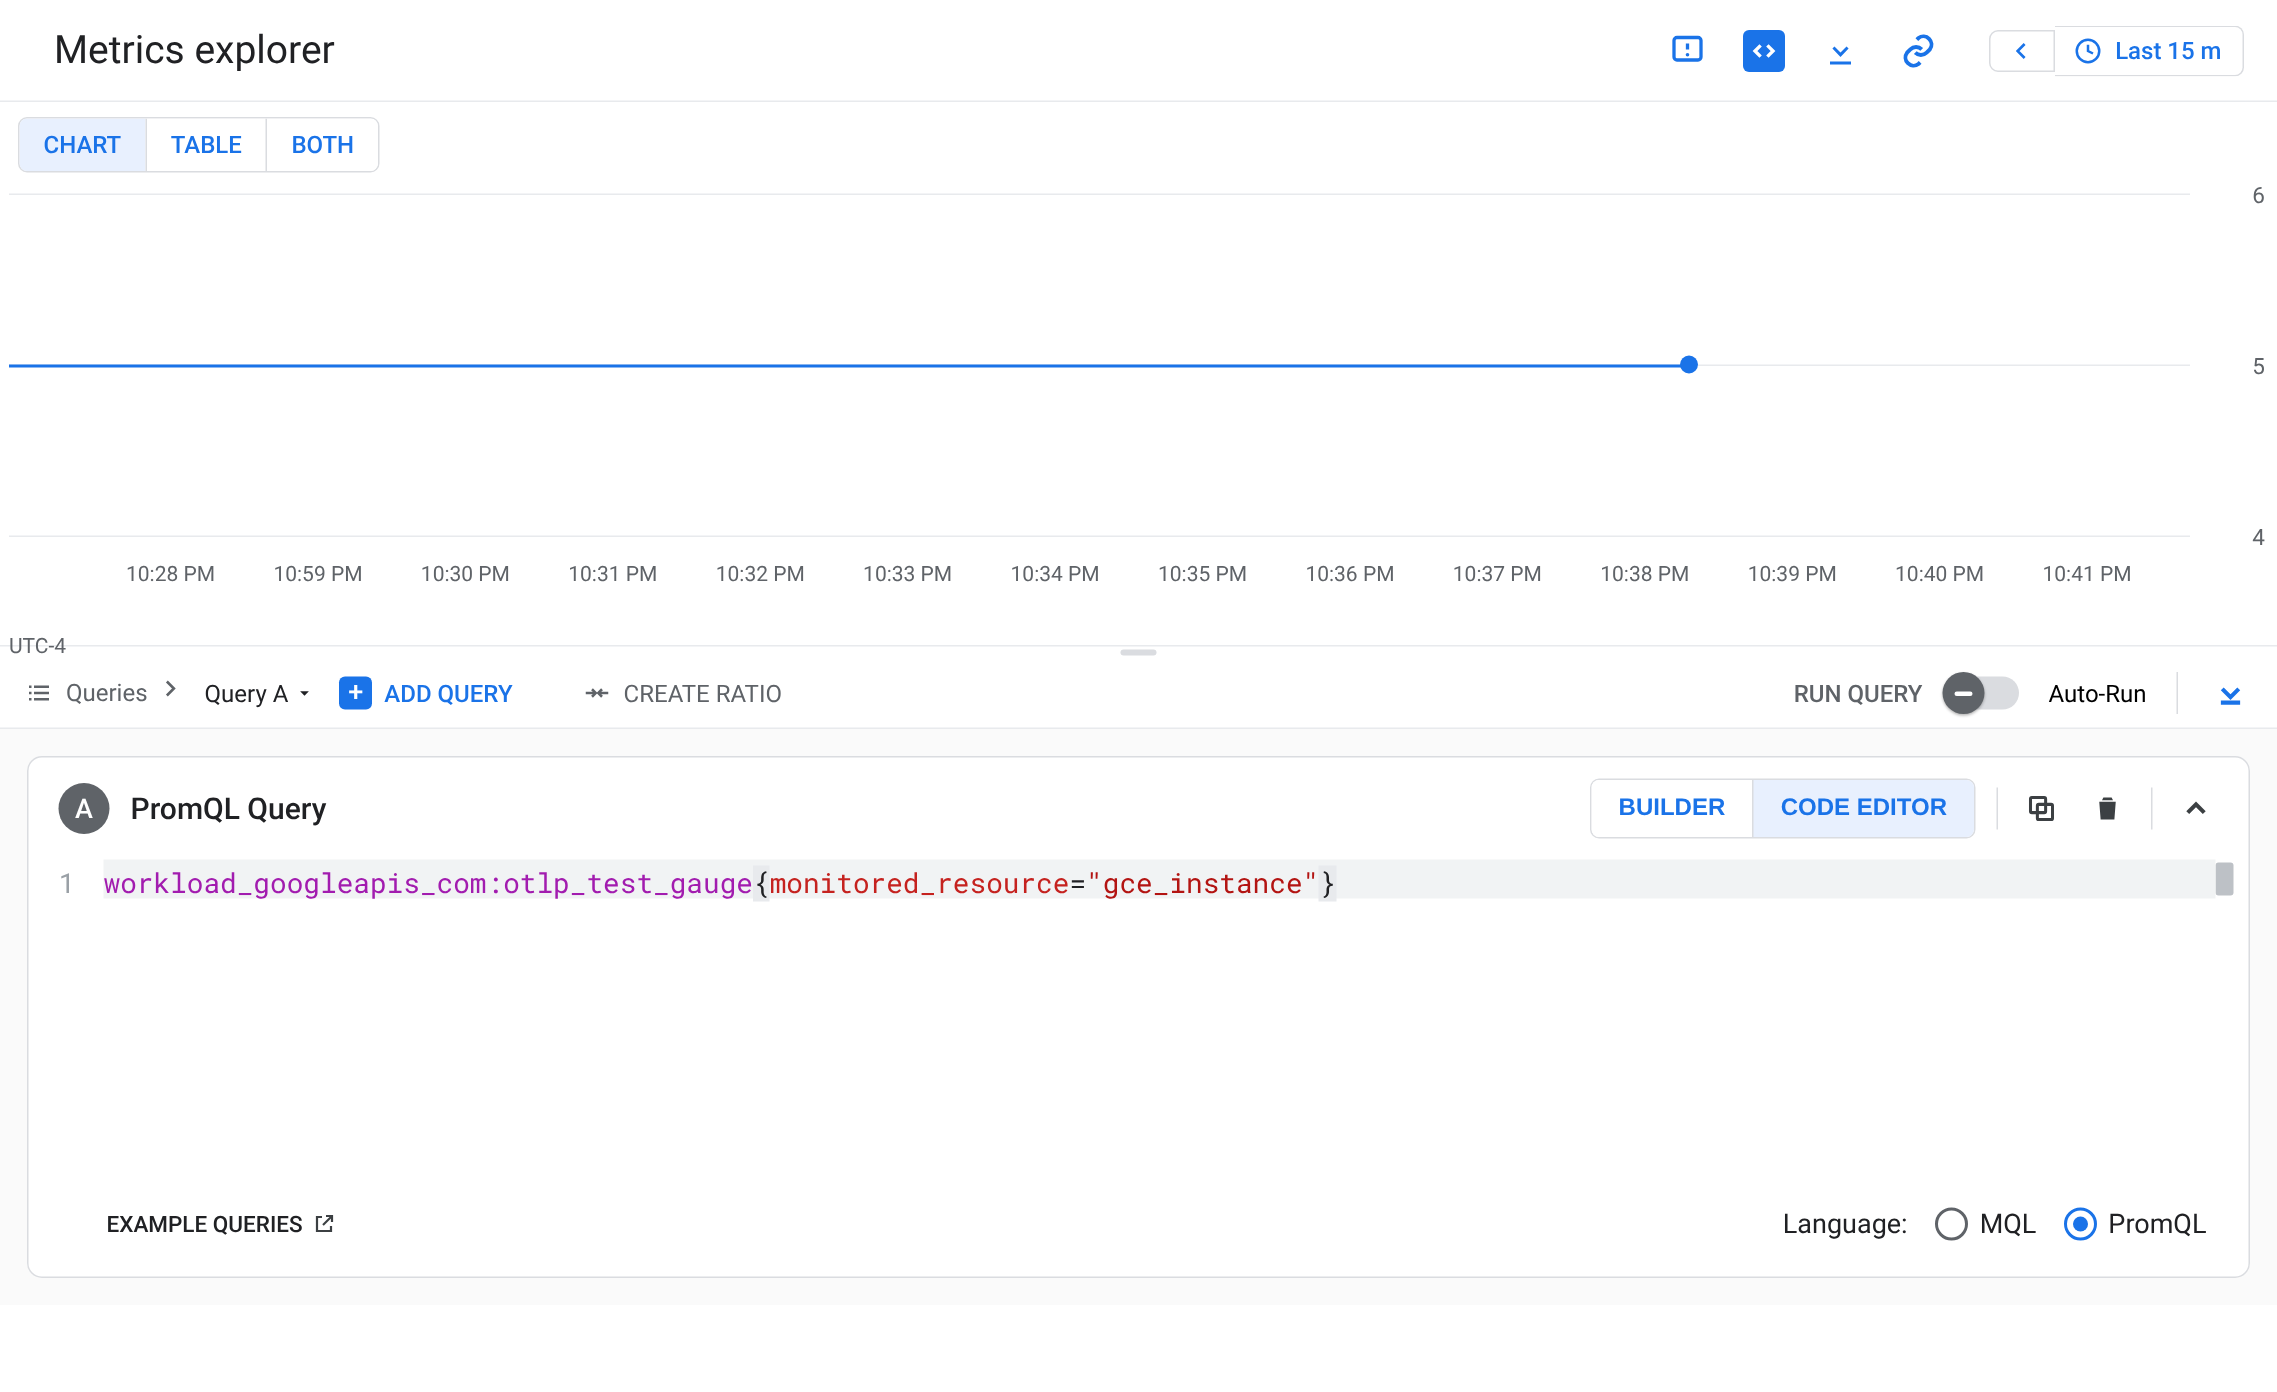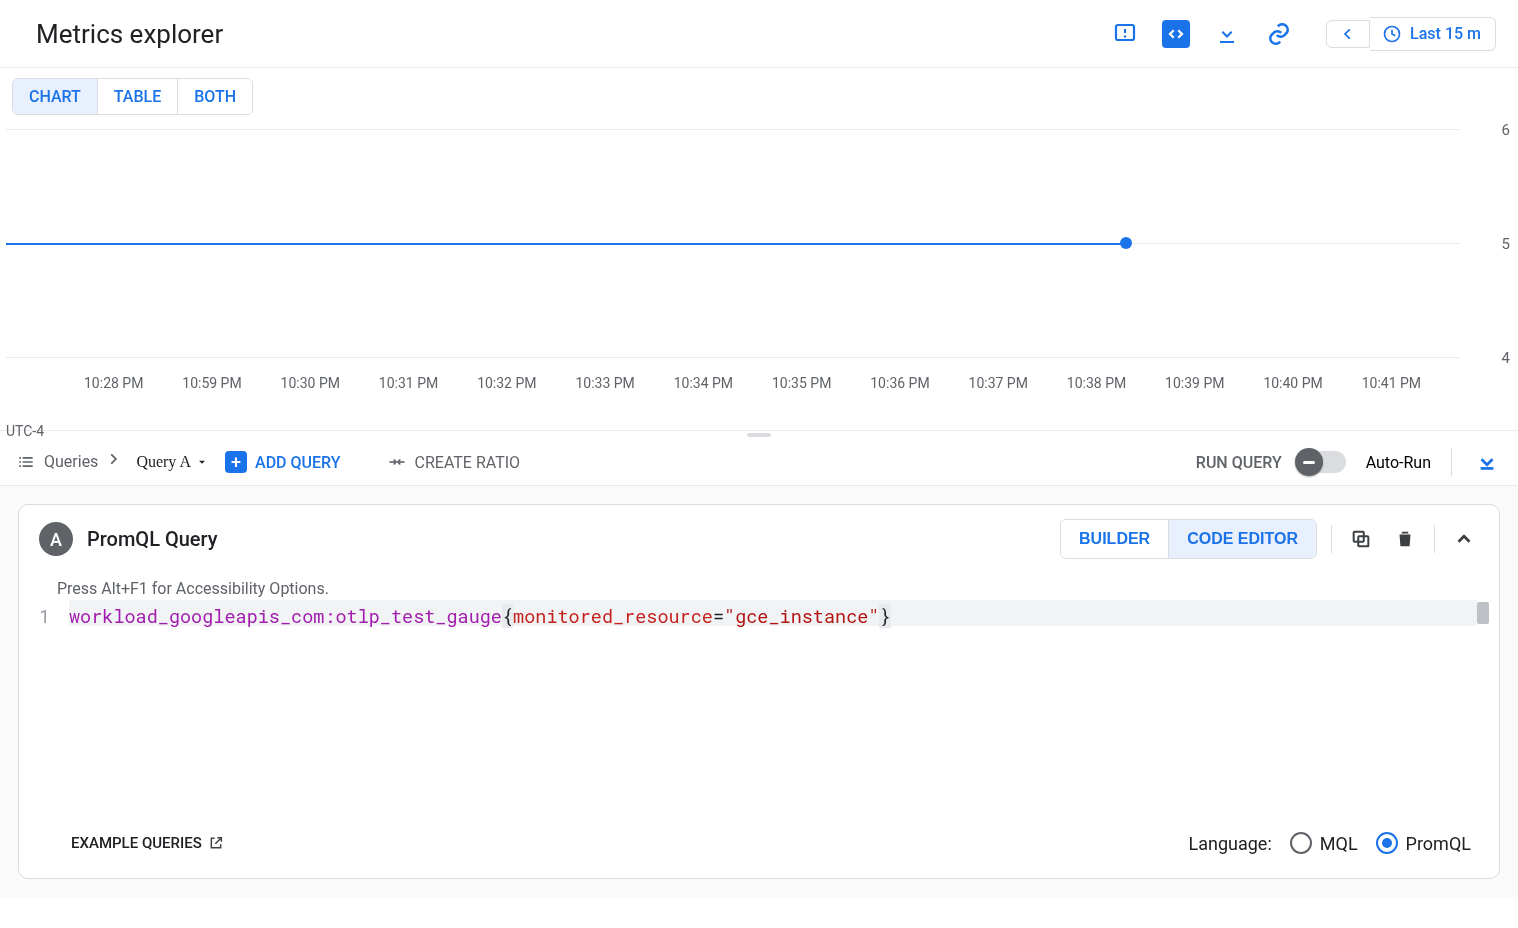--- a/index.html
+++ b/index.html
@@ -52,21 +52,21 @@
   .legend { position: absolute; left: 6px; bottom: 0; display: flex; align-items: center; gap: 8px; font-size: 16px; color: #3c4043;}
   .legend-swatch { width: 10px; height: 10px; background: #1a73e8; border-radius: 50%; }
 
   .drag-handle { display:flex; justify-content:center; padding:2px 0;}
   .drag-handle div { width:24px; height:4px; background:#dadce0; border-radius:2px;}
   .divider { border-top: 1px solid #e8eaed; }
 
   
   .query-toolbar { display: flex; align-items: center; padding: 8px 16px; gap: 16px; border-bottom: 1px solid #e8eaed; background:#fff;}
   .qt-label { display: flex; align-items: flex-start; gap: 8px; color: #5f6368; font-size: 16px;}
-  .qt-sel   { font-size: 16px; color: #202124; display:flex; align-items:center; gap:4px; cursor:pointer;font-family:Liberation Serif, serif;}
+  .qt-sel   { font-size: 16px; color: #202124; display:flex; align-items:center; gap:4px; cursor:pointer;}
   .add-query { display: inline-flex; align-items: center; gap: 8px; color: #1a73e8; font-weight: 500; cursor:pointer; font-size:16px;}
   .add-query .plus { width:22px; height:22px; background:#1a73e8; color:#fff; border-radius:4px; display:inline-flex; align-items:center; justify-content:center; font-size:18px; line-height:1;}
   .create-ratio { display:inline-flex; align-items:center; gap:8px; color:#5f6368; margin-left:30px; font-size:16px;}
   .qt-spacer { flex:1; }
   .run-query { color:#5f6368; font-weight:500; font-size:16px; cursor:pointer;}
   .toggle { position:relative; width:48px; height:22px; background:#dadce0; border-radius:11px; cursor:pointer; }
   .toggle .knob { position:absolute; left:-3px; top:-3px; width:28px; height:28px; background:#5f6368; border-radius:50%; box-shadow:0 1px 2px rgba(0,0,0,.3); display:flex; align-items:center; justify-content:center;}
   .toggle .knob::after{content:""; width:12px; height:3px; background:#fff; border-radius:2px;}
   .auto-run-label{ font-size:16px; color:#000000; margin-left:4px;}
   .qt-div { width:1px; height:28px; background:#dadce0; margin:0 4px;}
@@ -275,21 +275,20 @@
           </svg>
       </span>
       <div class="card-div"></div>
       <span class="card-icon">
         <svg width="22" height="22" viewBox="0 0 24 24" fill="none" stroke="#3c4043" stroke-width="3">
             <polyline points="6 15 12 9 18 15"></polyline>
           </svg>
       </span>
     </div>
 
-    <div class="a11y">Press Alt+F1 for Accessibility Options.</div>
 
     <div class="code-area">
       <div class="gutter">1</div>
       <div class="code">
         <div class="hl-bg"></div>
         <div class="code-content"><span class="tok-default">workload_googleapis_com:otlp_test_gauge</span><span class="tok-brace">{</span><span class="tok-key">monitored_resource</span><span class="tok-eq">=</span><span class="tok-str">"gce_instance"</span><span class="tok-brace">}</span></div>
       </div>
       <div class="code-scroll"></div>
     </div>
     <div class="code-filler"></div>

